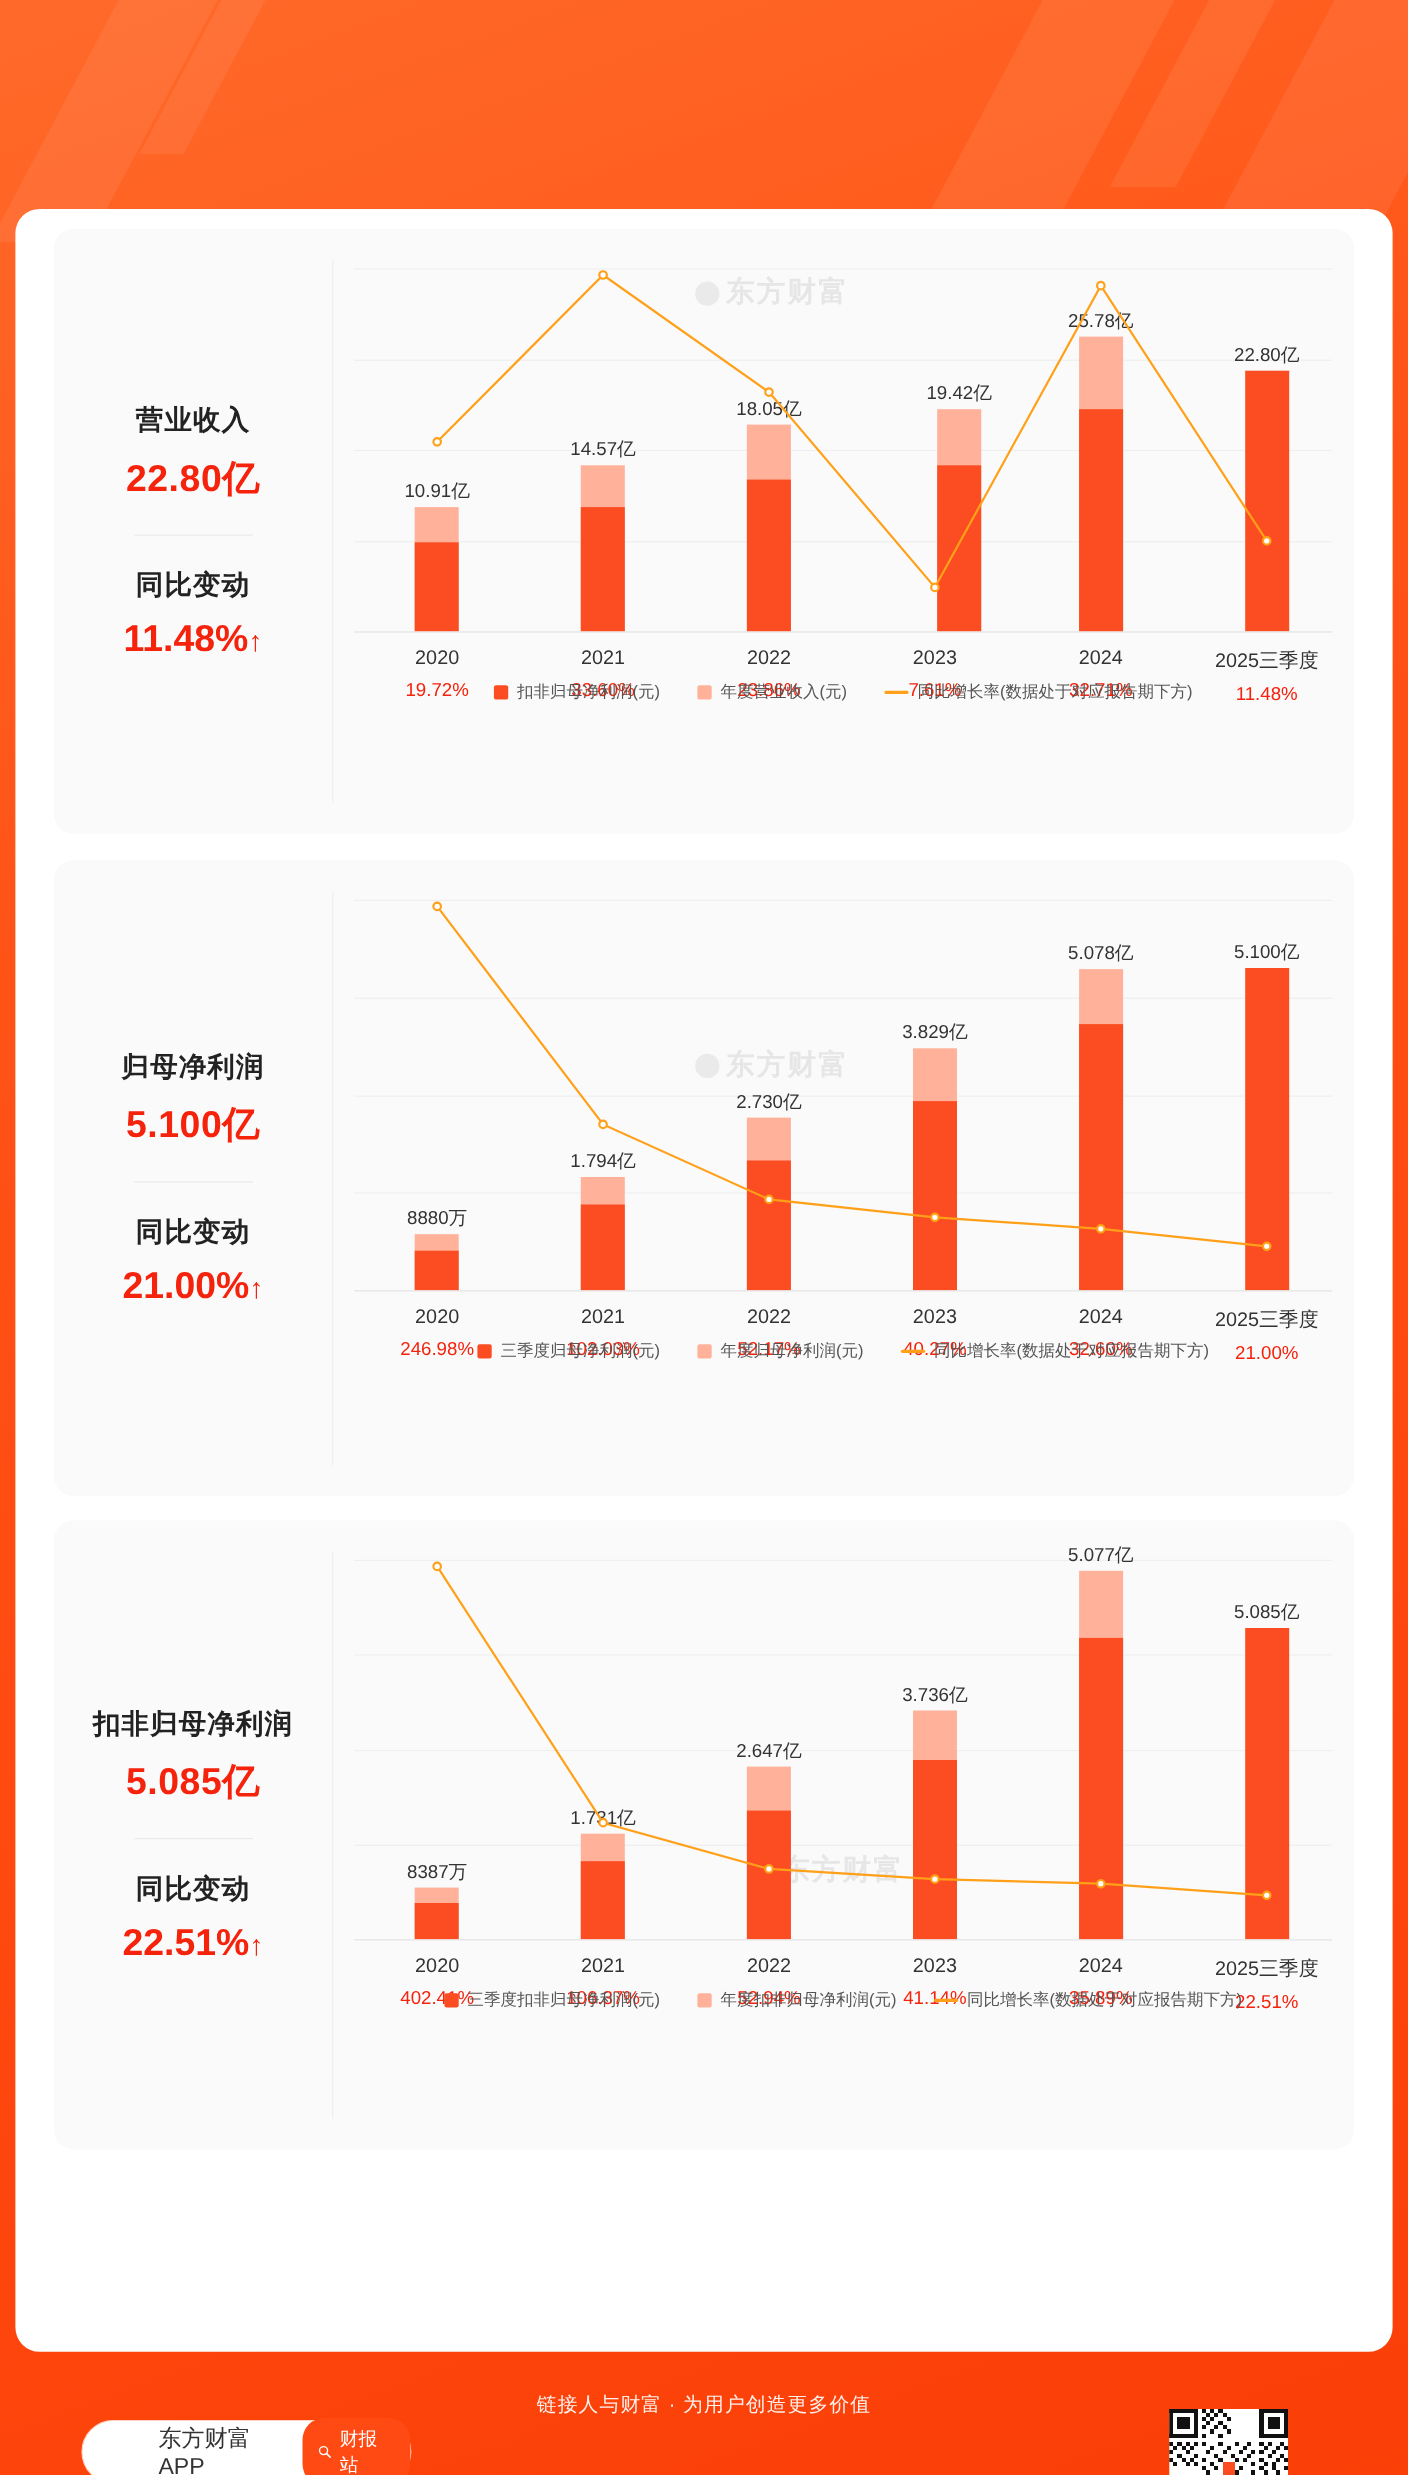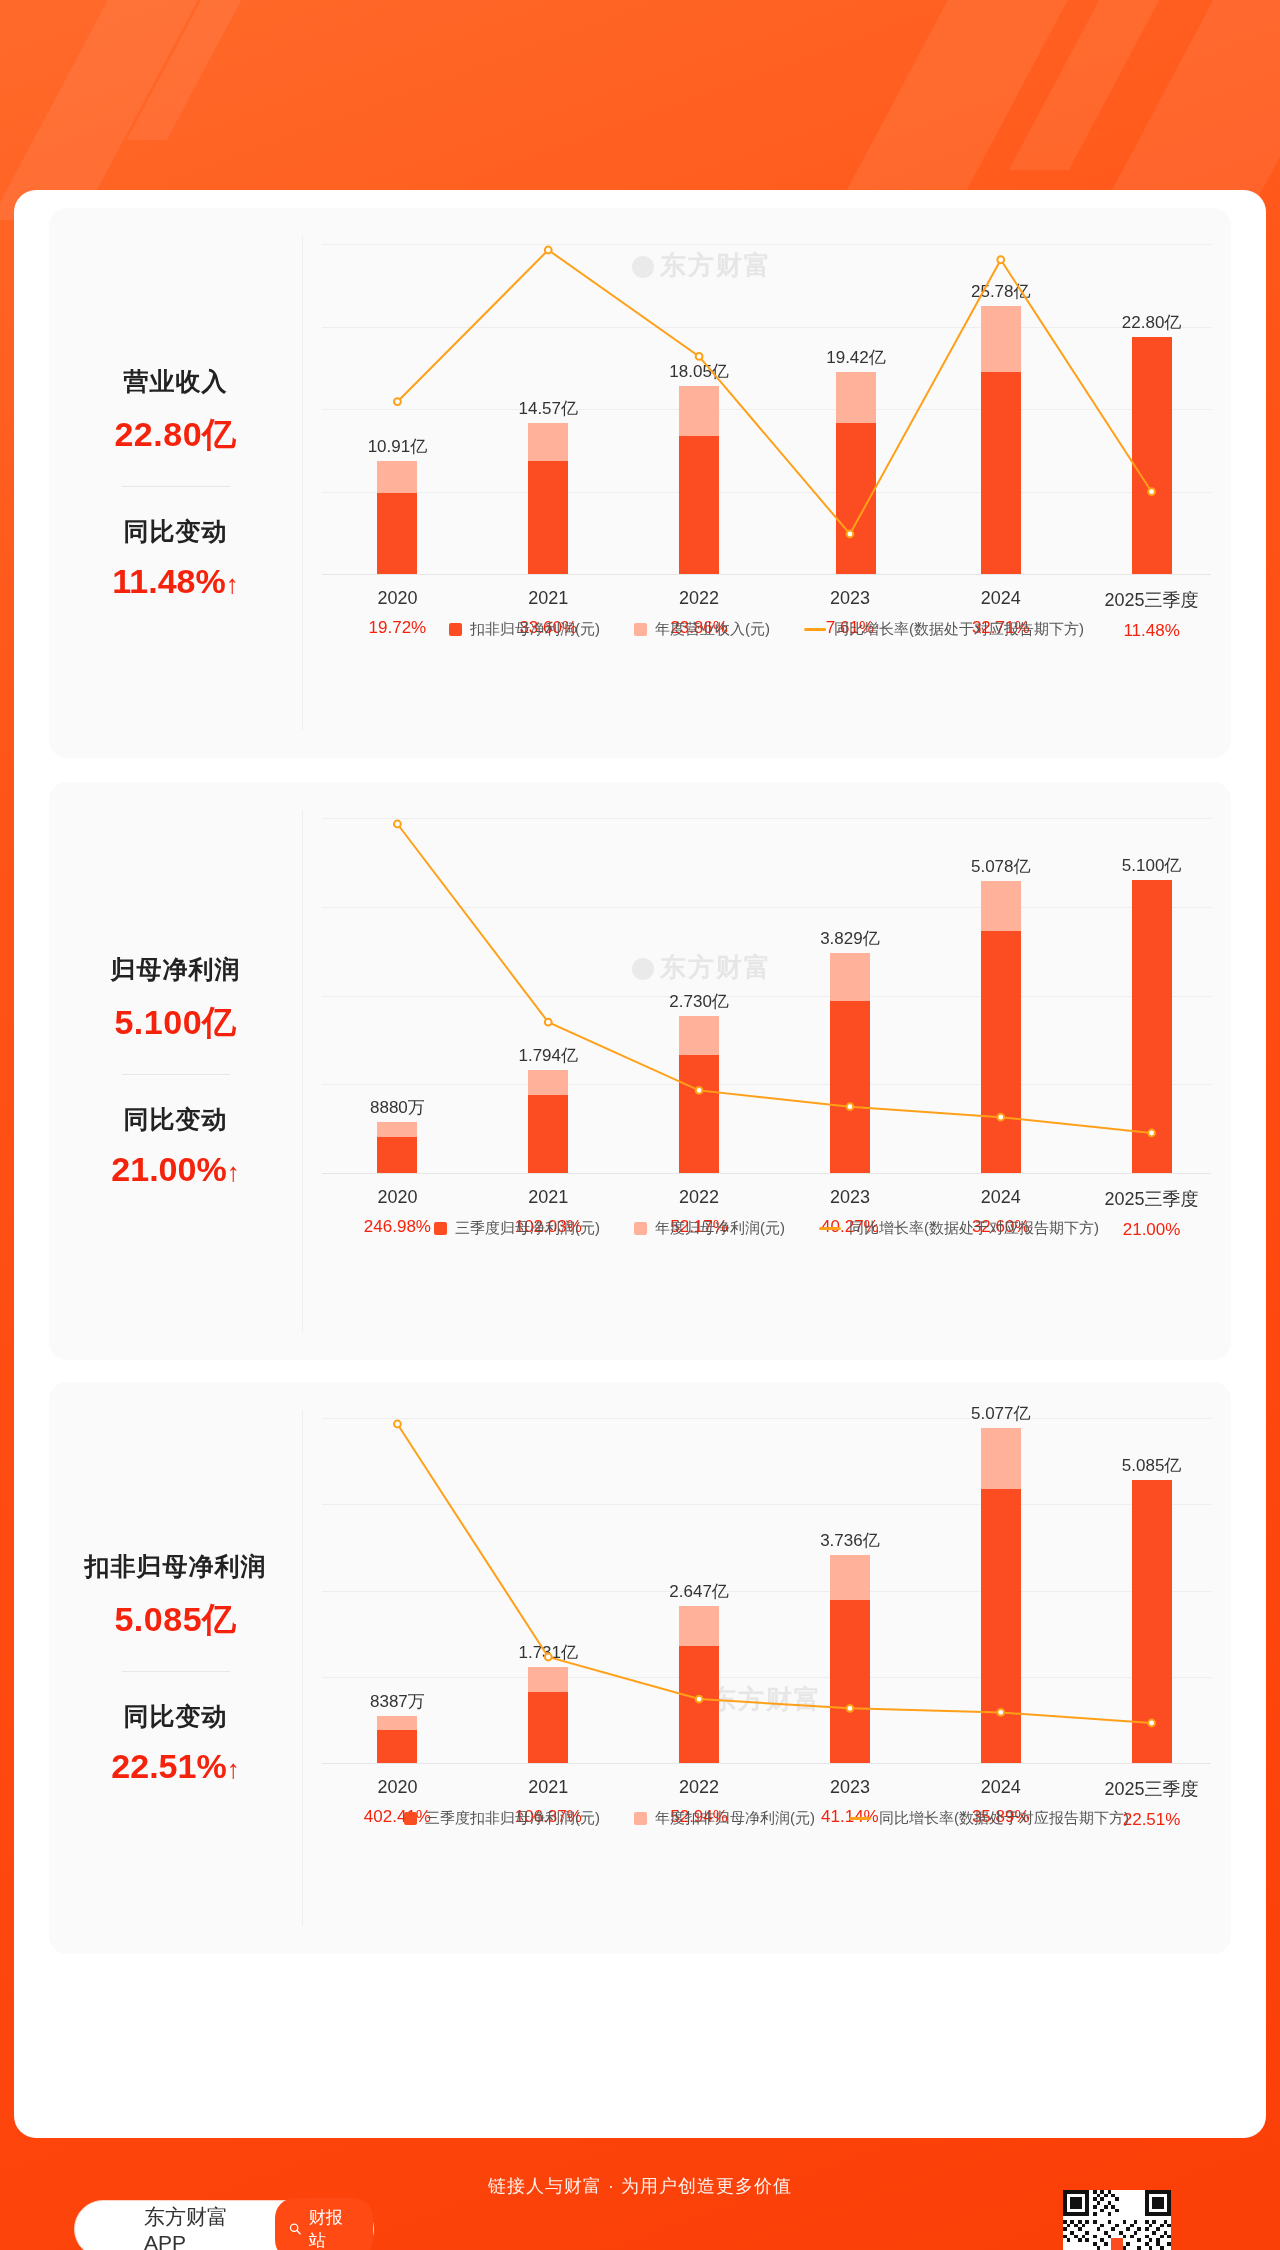--- a/index.html
+++ b/index.html
@@ -141,21 +141,21 @@
               <div class="bar-group" style="left: 206.25px; width: 40px; height: 151.465px;">
                 <div class="bar-light" style="bottom: 0px; height: 100%;"></div>
                 <div class="bar-dark" style="bottom: 0px; height: 74.8799%;"></div>
                 <div class="bar-label" style="top: -26px;">14.57亿</div>
               </div>
               <div class="bar-group" style="left: 357.083px; width: 40px; height: 187.642px;">
                 <div class="bar-light" style="bottom: 0px; height: 100%;"></div>
                 <div class="bar-dark" style="bottom: 0px; height: 73.518%;"></div>
                 <div class="bar-label" style="top: -26px;">18.05亿</div>
               </div>
-              <div class="bar-group" style="left: 514px; width: 40px; height: 201.884px;">
+              <div class="bar-group" style="left: 530px; width: 40px; height: 201.884px;">
                 <div class="bar-light" style="bottom: 0px; height: 100%;"></div>
                 <div class="bar-dark" style="bottom: 0px; height: 75.0257%;"></div>
                 <div class="bar-label" style="top: -26px;">19.42亿</div>
               </div>
               <div class="bar-group" style="left: 658.75px; width: 40px; height: 268px;">
                 <div class="bar-light" style="bottom: 0px; height: 100%;"></div>
                 <div class="bar-dark" style="bottom: 0px; height: 75.3297%;"></div>
                 <div class="bar-label" style="top: -26px;">25.78亿</div>
               </div>
               <div class="bar-group" style="left: 809.583px; width: 40px; height: 237.021px;">

